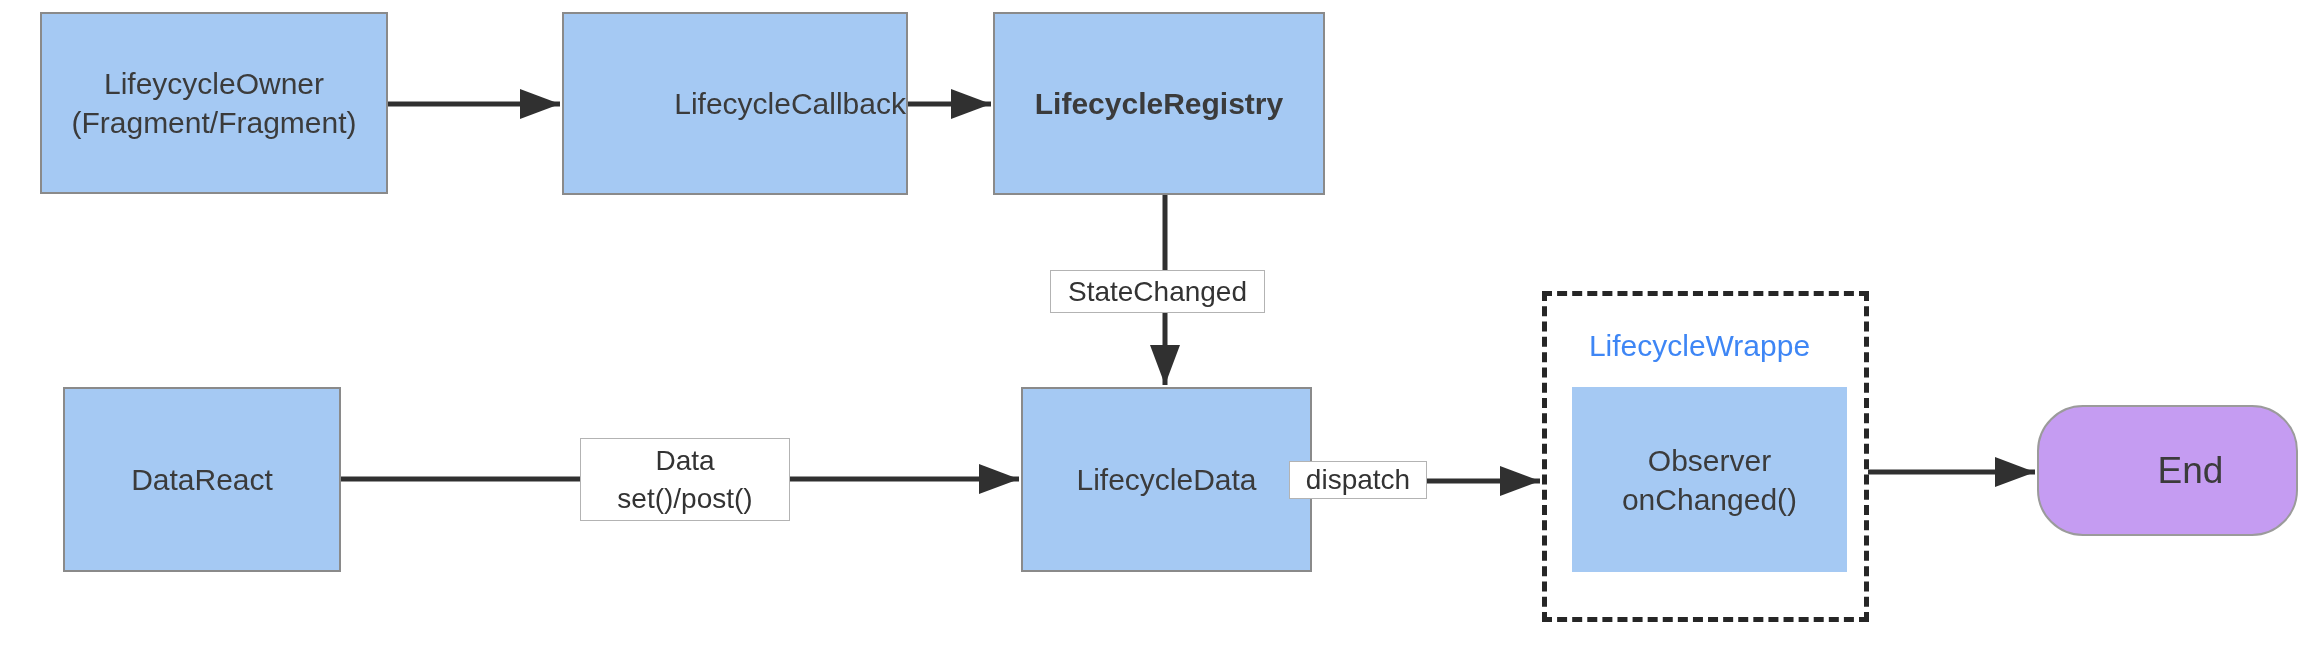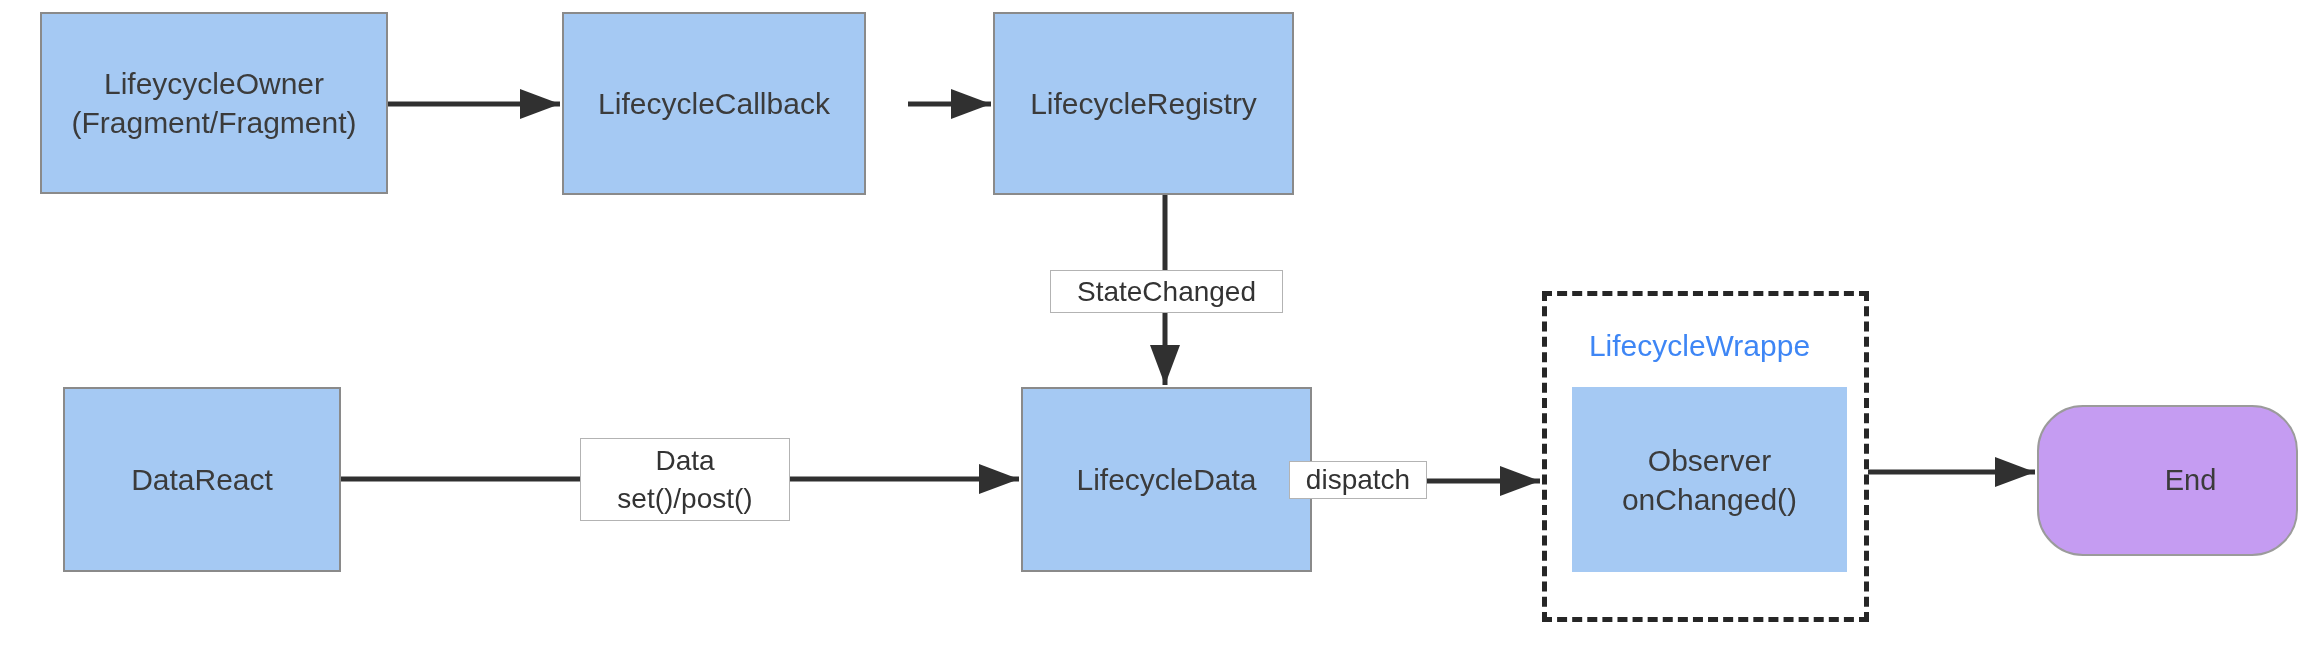--- a/index.html
+++ b/index.html
@@ -63,27 +63,27 @@
     position:absolute;
     left:25px;top:91px;width:275px;height:185px;
     background:var(--node_fill);
     border:none;
     box-sizing:border-box;
     display:flex;flex-direction:column;align-items:center;justify-content:center;
     font-size:30px;line-height:39px;text-align:center;
   }
   .end-node{
     position:absolute;z-index:2;
-    left:2017px;top:405px;width:261px;height:151px;
+    left:2017px;top:405px;width:261px;height:131px;
     background:var(--end_fill);
     border:2px solid var(--end_border);
     border-radius:46px;
     box-sizing:border-box;
     display:flex;align-items:center;justify-content:center;
-    font-size:29px;
+    font-size:37px;
     padding-left:46px;
   }
 </style>
 </head>
 <body>
 
 <div class="canvas">
 
   <svg class="edges" viewBox="0 0 2308 668" xmlns="http://www.w3.org/2000/svg">
     <defs>
@@ -97,37 +97,37 @@
     <line x1="308" y1="479" x2="999" y2="479" marker-end="url(#ah)"></line>
     <line x1="1292" y1="481" x2="1520" y2="481" marker-end="url(#ah)"></line>
     <line x1="1848" y1="472" x2="2015" y2="472" marker-end="url(#ah)"></line>
   </svg>
 
   <div class="node" style="left:20px;top:12px;width:348px;height:182px;">
     <div class="node-line">LifeycycleOwner</div>
     <div class="node-line">(Fragment/Fragment)</div>
   </div>
 
-  <div class="node" style="left:542px;top:12px;width:304px;height:183px;">
+  <div class="node" style="left:542px;top:12px;width:346px;height:183px;align-items:flex-end;">
     <div class="node-line">LifecycleCallback</div>
   </div>
 
-  <div class="node" style="left:973px;top:12px;width:301px;height:183px;">
+  <div class="node" style="left:973px;top:12px;width:332px;height:183px;font-weight:bold;">
     <div class="node-line">LifecycleRegistry</div>
   </div>
 
   <div class="node" style="left:43px;top:387px;width:278px;height:185px;">
     <div class="node-line">DataReact</div>
   </div>
 
   <div class="node" style="left:1001px;top:387px;width:291px;height:185px;">
     <div class="node-line">LifecycleData</div>
   </div>
 
-  <div class="edge-label" style="left:1030px;top:270px;width:233px;height:43px;">
+  <div class="edge-label" style="left:1030px;top:270px;width:215px;height:43px;">
     <div>StateChanged</div>
   </div>
 
   <div class="edge-label" style="left:560px;top:438px;width:210px;height:83px;">
     <div>Data</div>
     <div>set()/post()</div>
   </div>
 
   <div class="edge-label" style="left:1269px;top:461px;width:138px;height:38px;">
     <div>dispatch</div>

